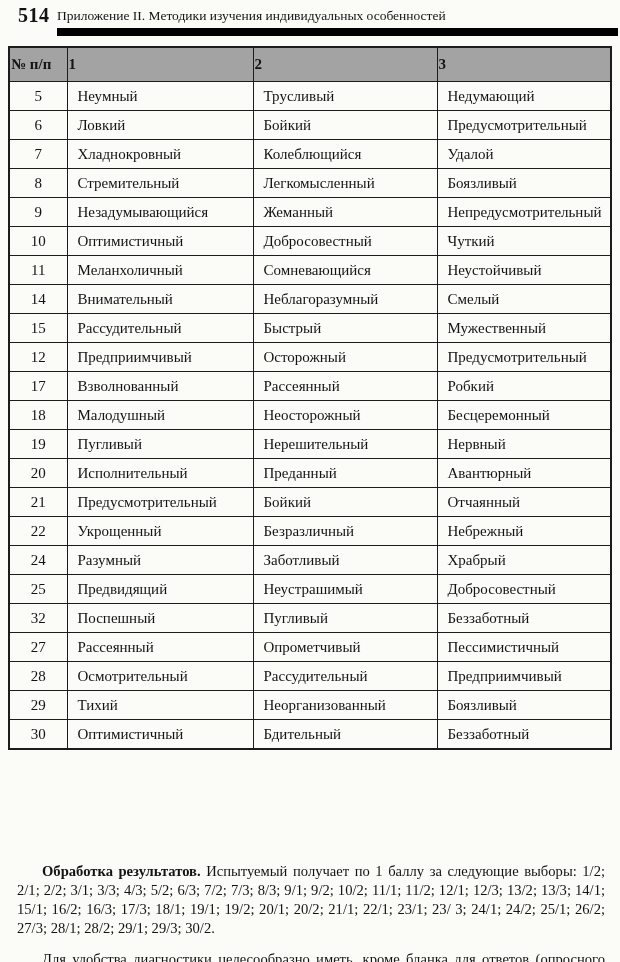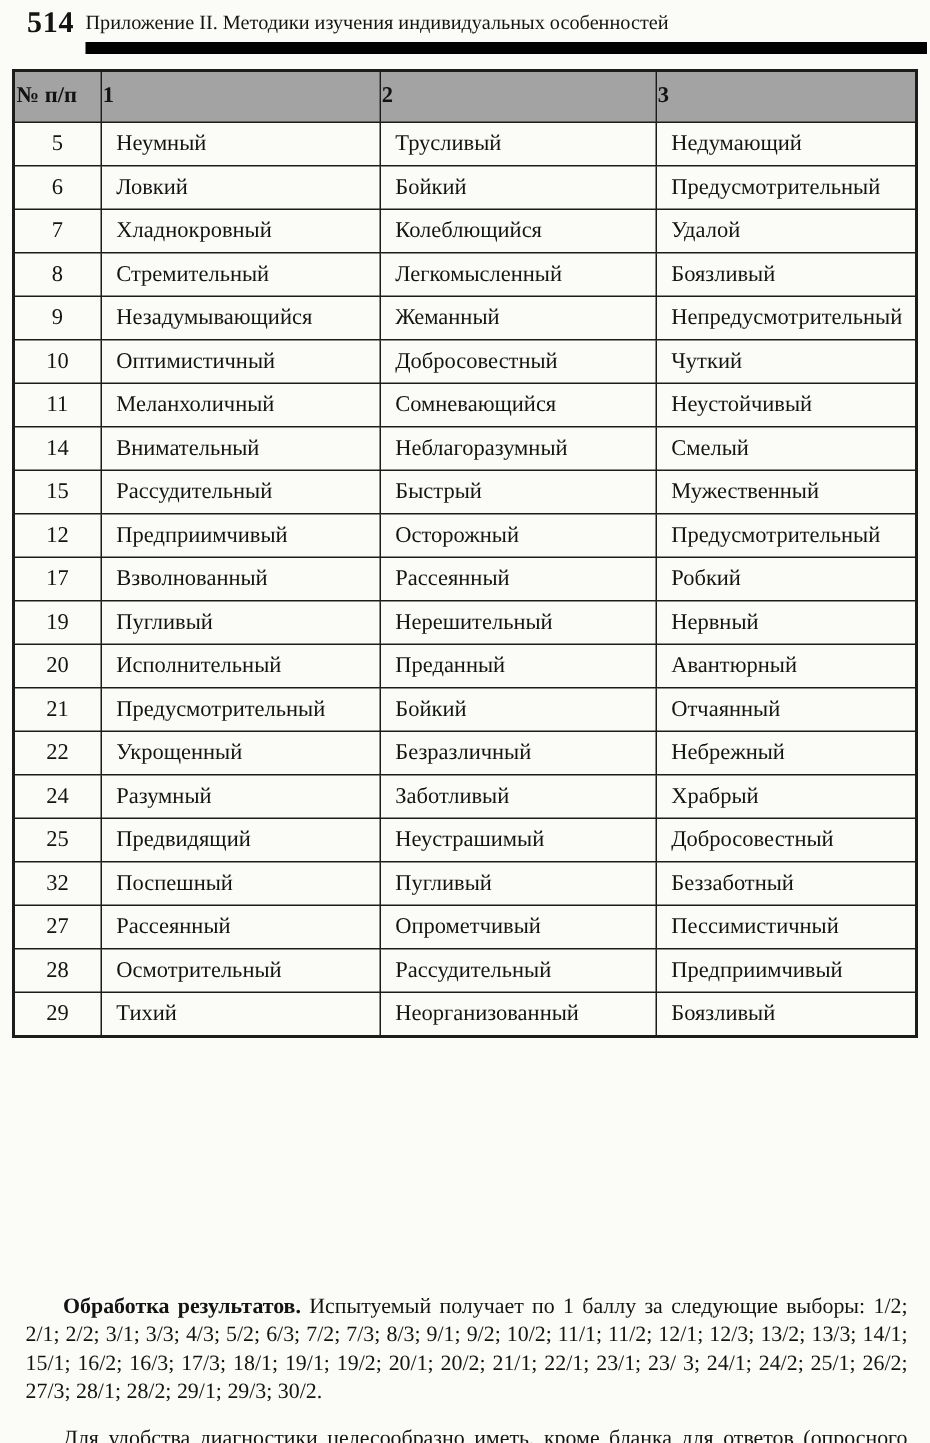--- a/index.html
+++ b/index.html
@@ -172,20 +172,26 @@
         <td>Осторожный</td>
         <td>Предусмотрительный</td>
       </tr>
       <tr>
         <td class="num">17</td>
         <td>Взволнованный</td>
         <td>Рассеянный</td>
         <td>Робкий</td>
       </tr>
       <tr>
+        <td class="num">18</td>
+        <td>Малодушный</td>
+        <td>Неосторожный</td>
+        <td>Бесцеремонный</td>
+      </tr>
+      <tr>
         <td class="num">19</td>
         <td>Пугливый</td>
         <td>Нерешительный</td>
         <td>Нервный</td>
       </tr>
       <tr>
         <td class="num">20</td>
         <td>Исполнительный</td>
         <td>Преданный</td>
         <td>Авантюрный</td>
@@ -231,19 +237,25 @@
         <td>Осмотрительный</td>
         <td>Рассудительный</td>
         <td>Предприимчивый</td>
       </tr>
       <tr>
         <td class="num">29</td>
         <td>Тихий</td>
         <td>Неорганизованный</td>
         <td>Боязливый</td>
       </tr>
+      <tr>
+        <td class="num">30</td>
+        <td>Оптимистичный</td>
+        <td>Бдительный</td>
+        <td>Беззаботный</td>
+      </tr>
     </tbody>
 </table>
 
 <div class="bottom-text">
   <p><span class="lead">Обработка результатов.</span><span> Испытуемый получает по 1 баллу за следующие выборы: 1/2; 2/1; 2/2; 3/1; 3/3; 4/3; 5/2; 6/3; 7/2; 7/3; 8/3; 9/1; 9/2; 10/2; 11/1; 11/2; 12/1; 12/3; 13/2; 13/3; 14/1; 15/1; 16/2; 16/3; 17/3; 18/1; 19/1; 19/2; 20/1; 20/2; 21/1; 22/1; 23/1; 23/ 3; 24/1; 24/2; 25/1; 26/2; 27/3; 28/1; 28/2; 29/1; 29/3; 30/2.</span></p>
   <p>Для удобства диагностики целесообразно иметь, кроме бланка для ответов (опросного листа), и бланк-ключ следующего вида.</p>
 </div>
 
 </body></html>

